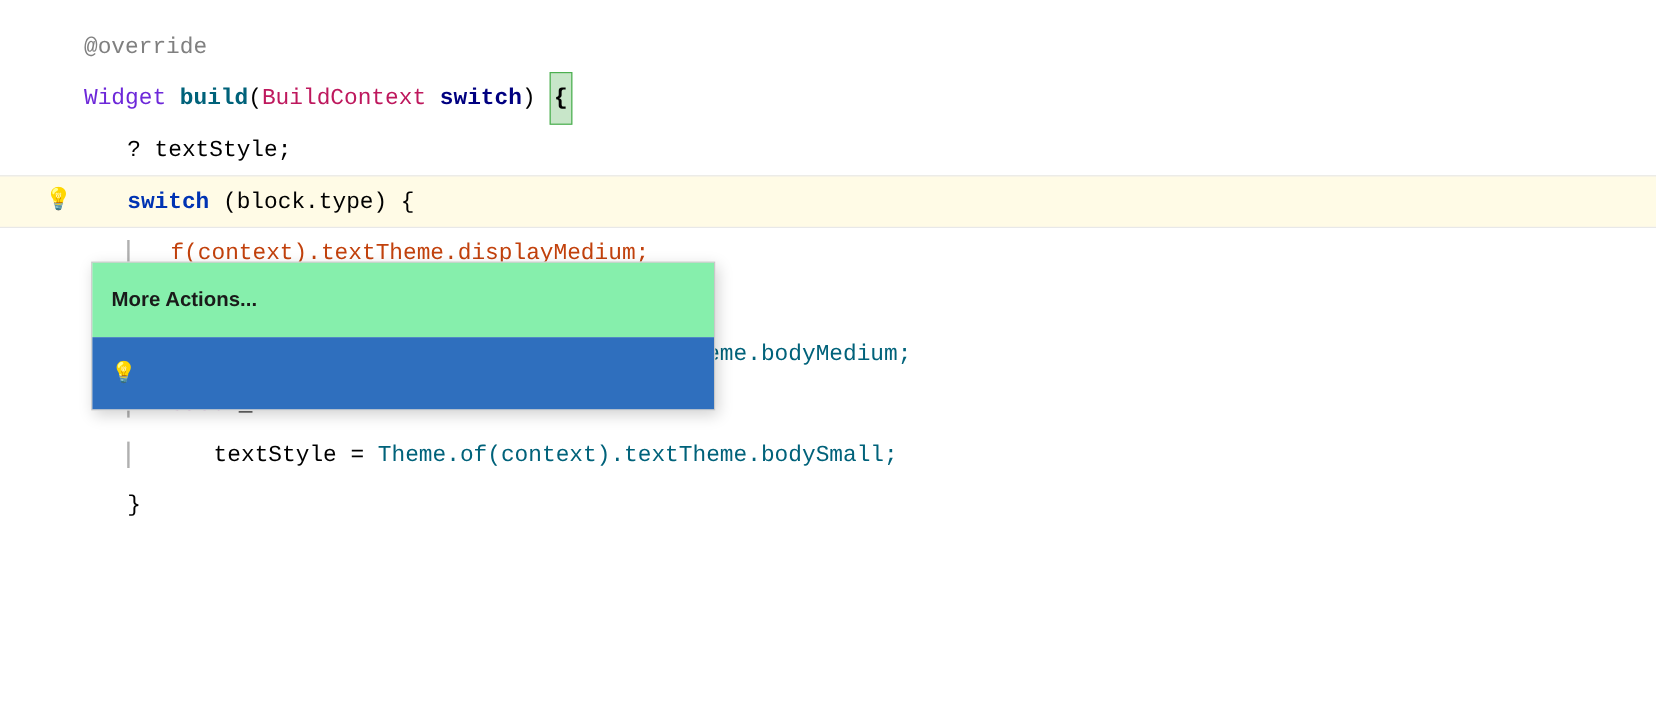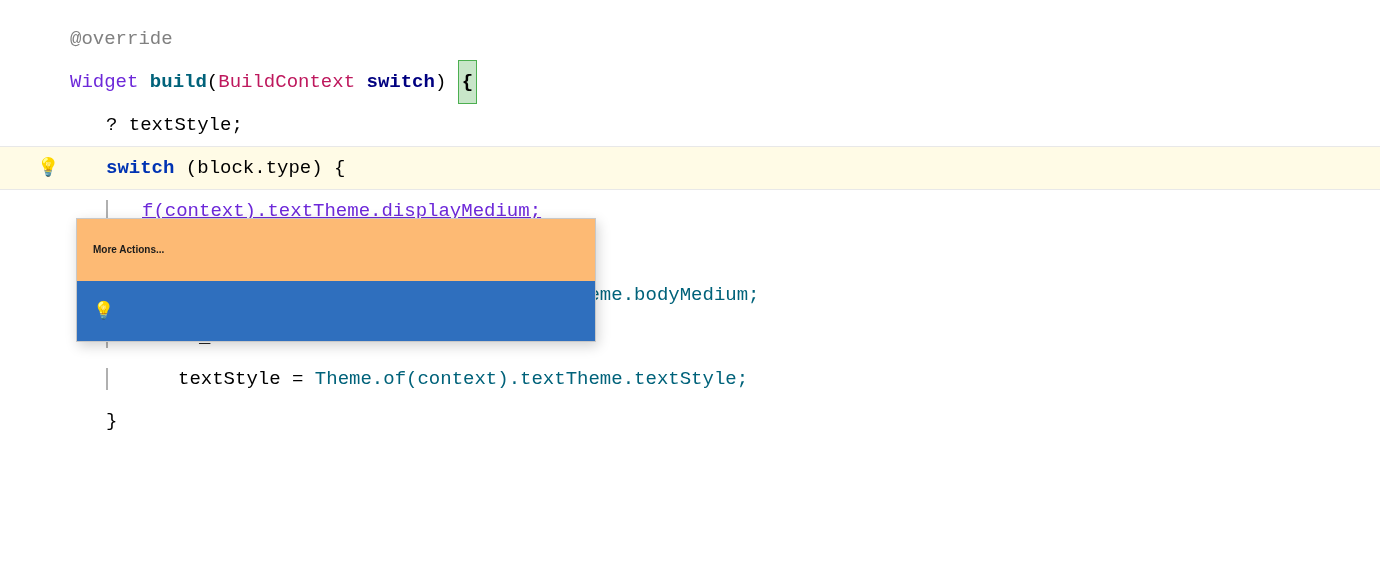--- a/index.html
+++ b/index.html
@@ -79,23 +79,23 @@
       border: 1px solid #c8c8c8;
       box-shadow: 2px 4px 12px rgba(0,0,0,0.18);
       z-index: 100;
       font-family: -apple-system, BlinkMacSystemFont, 'Segoe UI', sans-serif;
       font-size: 15px;
     }
 
     .dropdown-header {
       padding: 10px 16px;
       color: #1a1a1a;
-      font-size: 10px;
+      font-size: 17px;
       font-weight: normal;
-      background: #fdba74;
+      background: #86efac;
       cursor: pointer;
     }
 
     .dropdown-item-selected {
       display: flex;
       align-items: center;
       padding: 9px 16px;
       background: #2f6fbe;
       color: #ffffff;
       cursor: pointer;
@@ -170,21 +170,21 @@
       <div class="dropdown-item-selected">
         <span class="item-bulb">💡</span>
       </div>
     </div>
 
     <div class="code-line" style="margin-top:0;">
       <div class="line-gutter"></div>
       <div class="code-content">
         <span style="display:inline-block; width:36px;"></span>
         <span style="display:inline-block; width:2px; height:22px; background:#b0b0b0; margin-right:34px; vertical-align:middle;"></span>
-        <span style="color:#6d28d9;text-decoration:underline;">f(context).textTheme.displayMedium;</span>
+        <span style="color:#c2410c;">f(context).textTheme.displayMedium;</span>
       </div>
     </div>
 
     <div class="code-line">
       <div class="line-gutter"></div>
       <div class="code-content">
         <span style="display:inline-block; width:36px;"></span>
         <span style="display:inline-block; width:2px; height:22px; background:#b0b0b0; margin-right:34px; vertical-align:middle;"></span>
         <span style="color:#9900aa;">case</span>
         <span style="color:#000000;">&nbsp;</span>
@@ -218,21 +218,21 @@
       </div>
     </div>
 
     <div class="code-line">
       <div class="line-gutter"></div>
       <div class="code-content">
         <span style="display:inline-block; width:36px;"></span>
         <span style="display:inline-block; width:2px; height:22px; background:#b0b0b0; margin-right:34px; vertical-align:middle;"></span>
         <span style="display:inline-block; width:36px;"></span>
         <span style="color:#000000;">textStyle&nbsp;=&nbsp;</span>
-        <span style="color:#00627a;">Theme.of(context).textTheme.textStyle;</span>
+        <span style="color:#00627a;">Theme.of(context).textTheme.bodySmall;</span>
       </div>
     </div>
 
     <div class="code-line">
       <div class="line-gutter"></div>
       <div class="code-content">
         <span style="display:inline-block; width:36px;"></span>
         <span style="color:#000000;">}</span>
       </div>
     </div>

